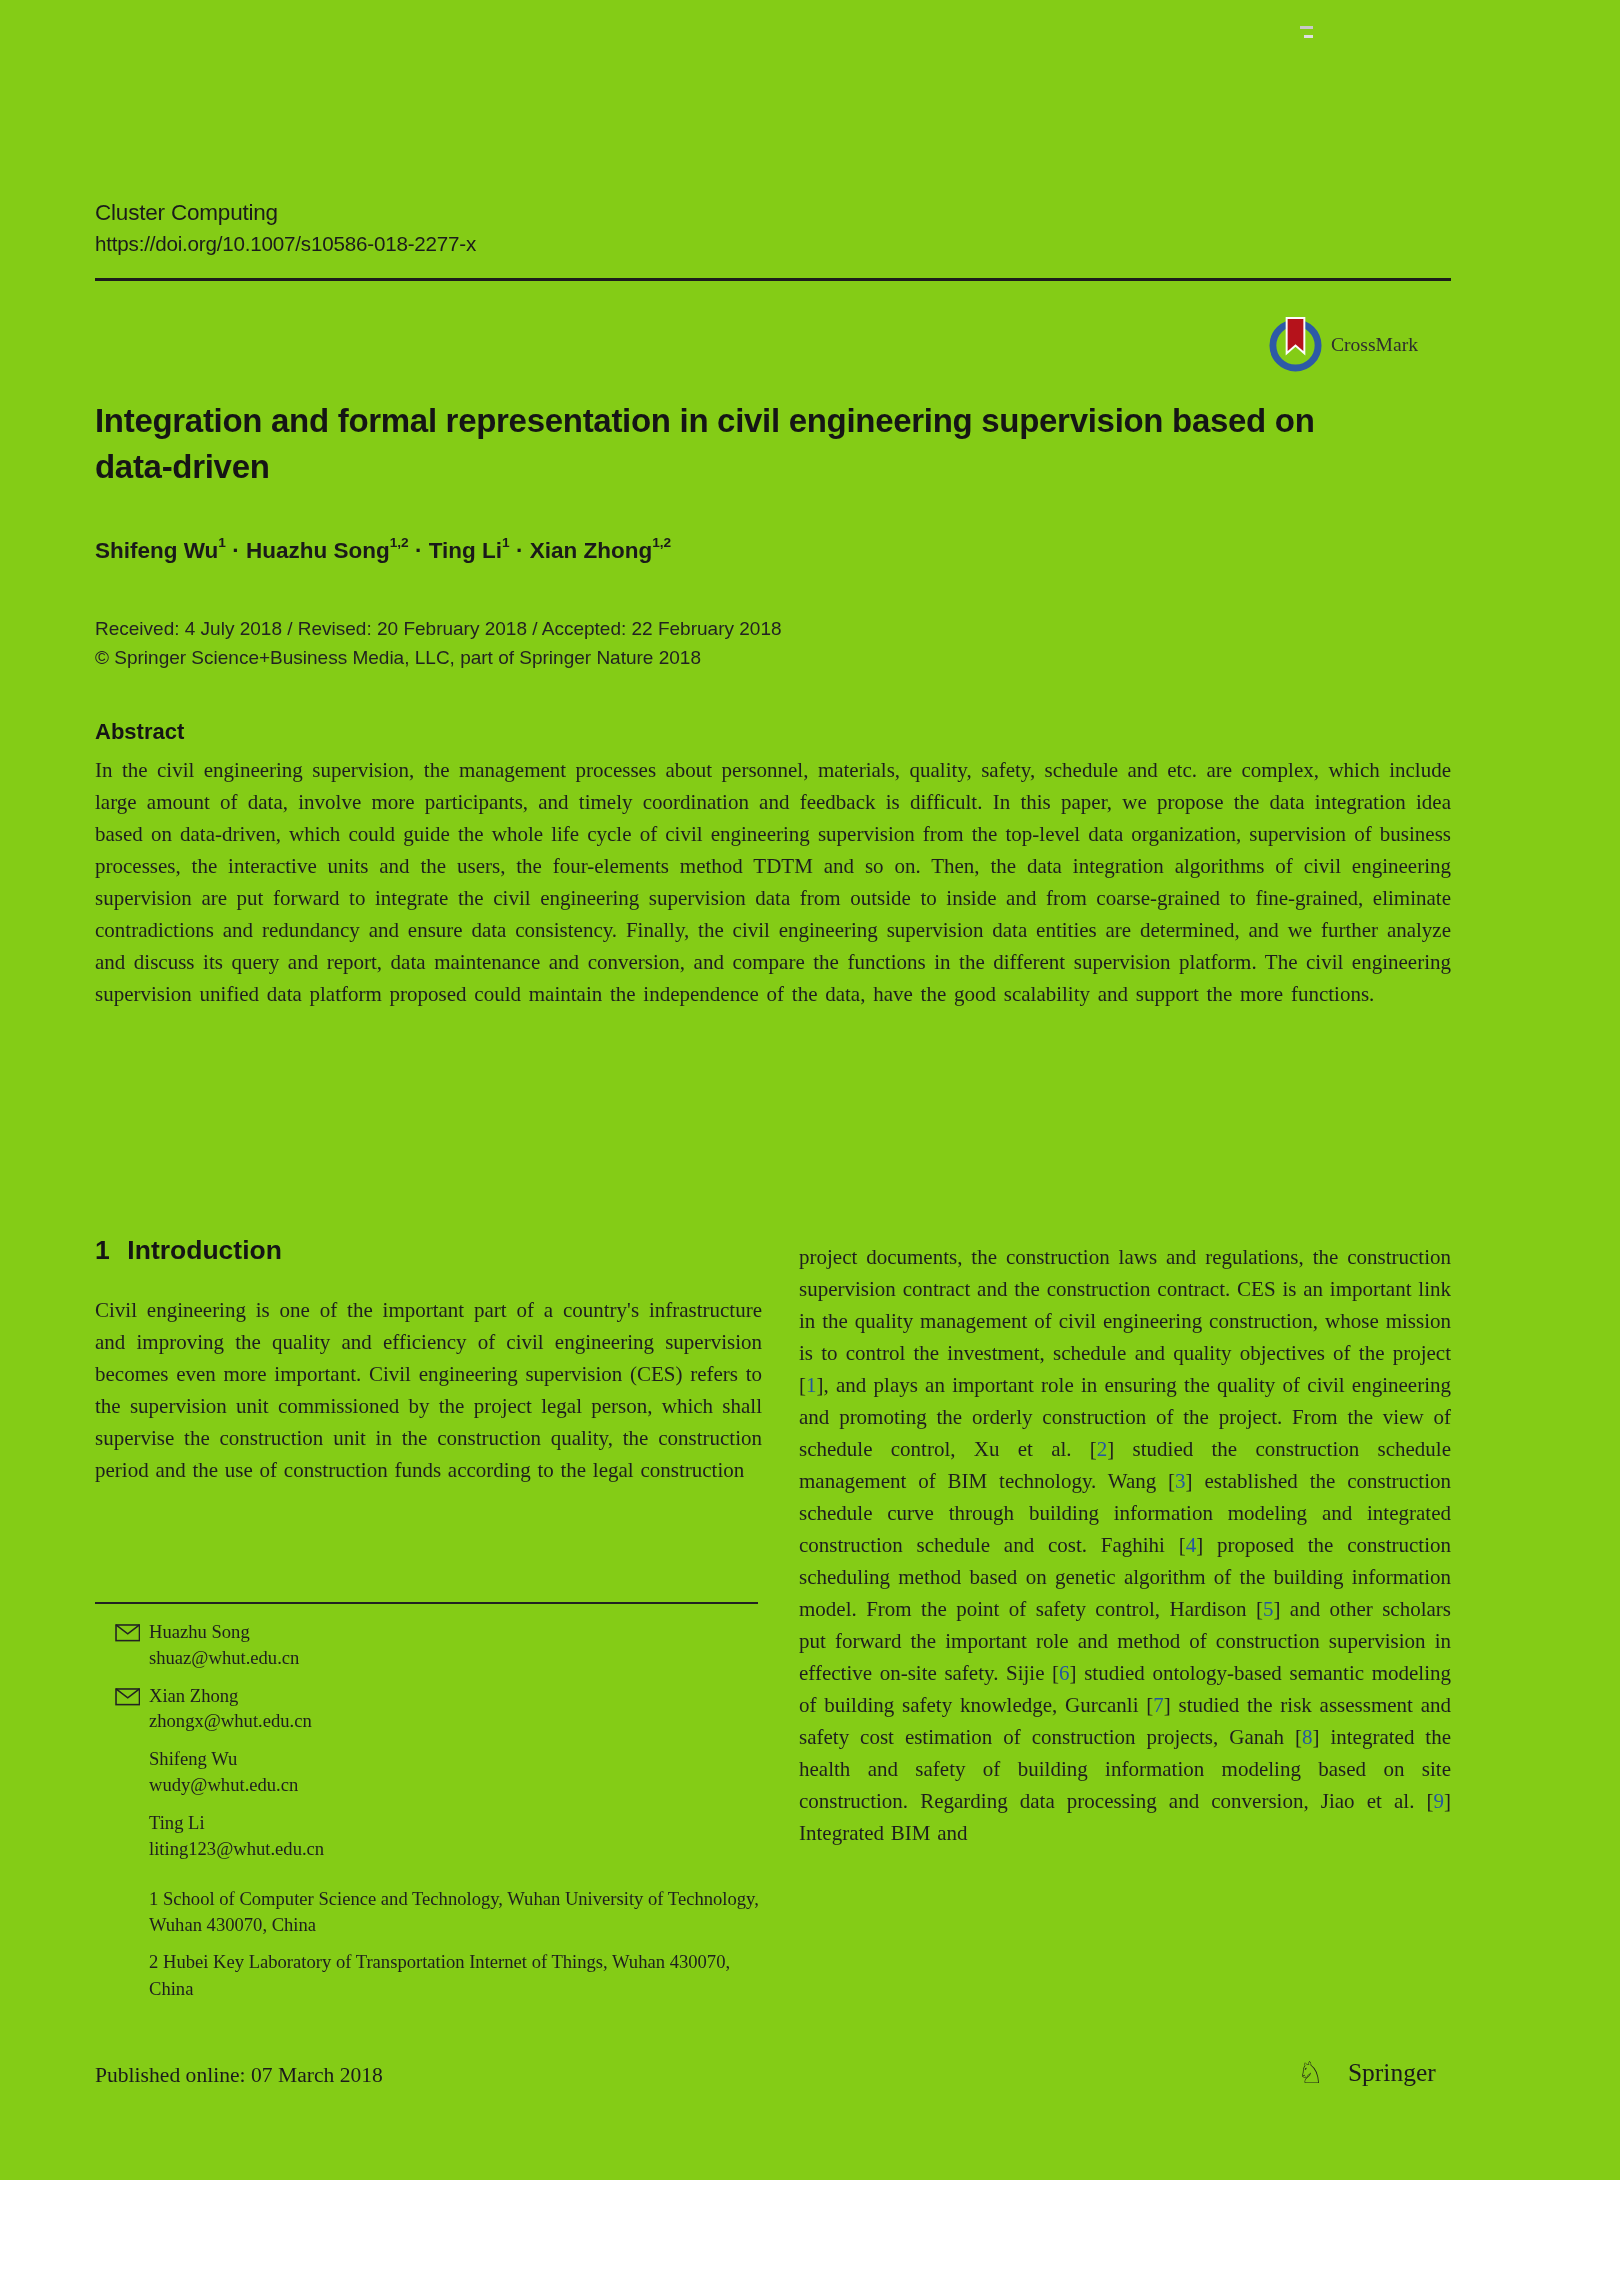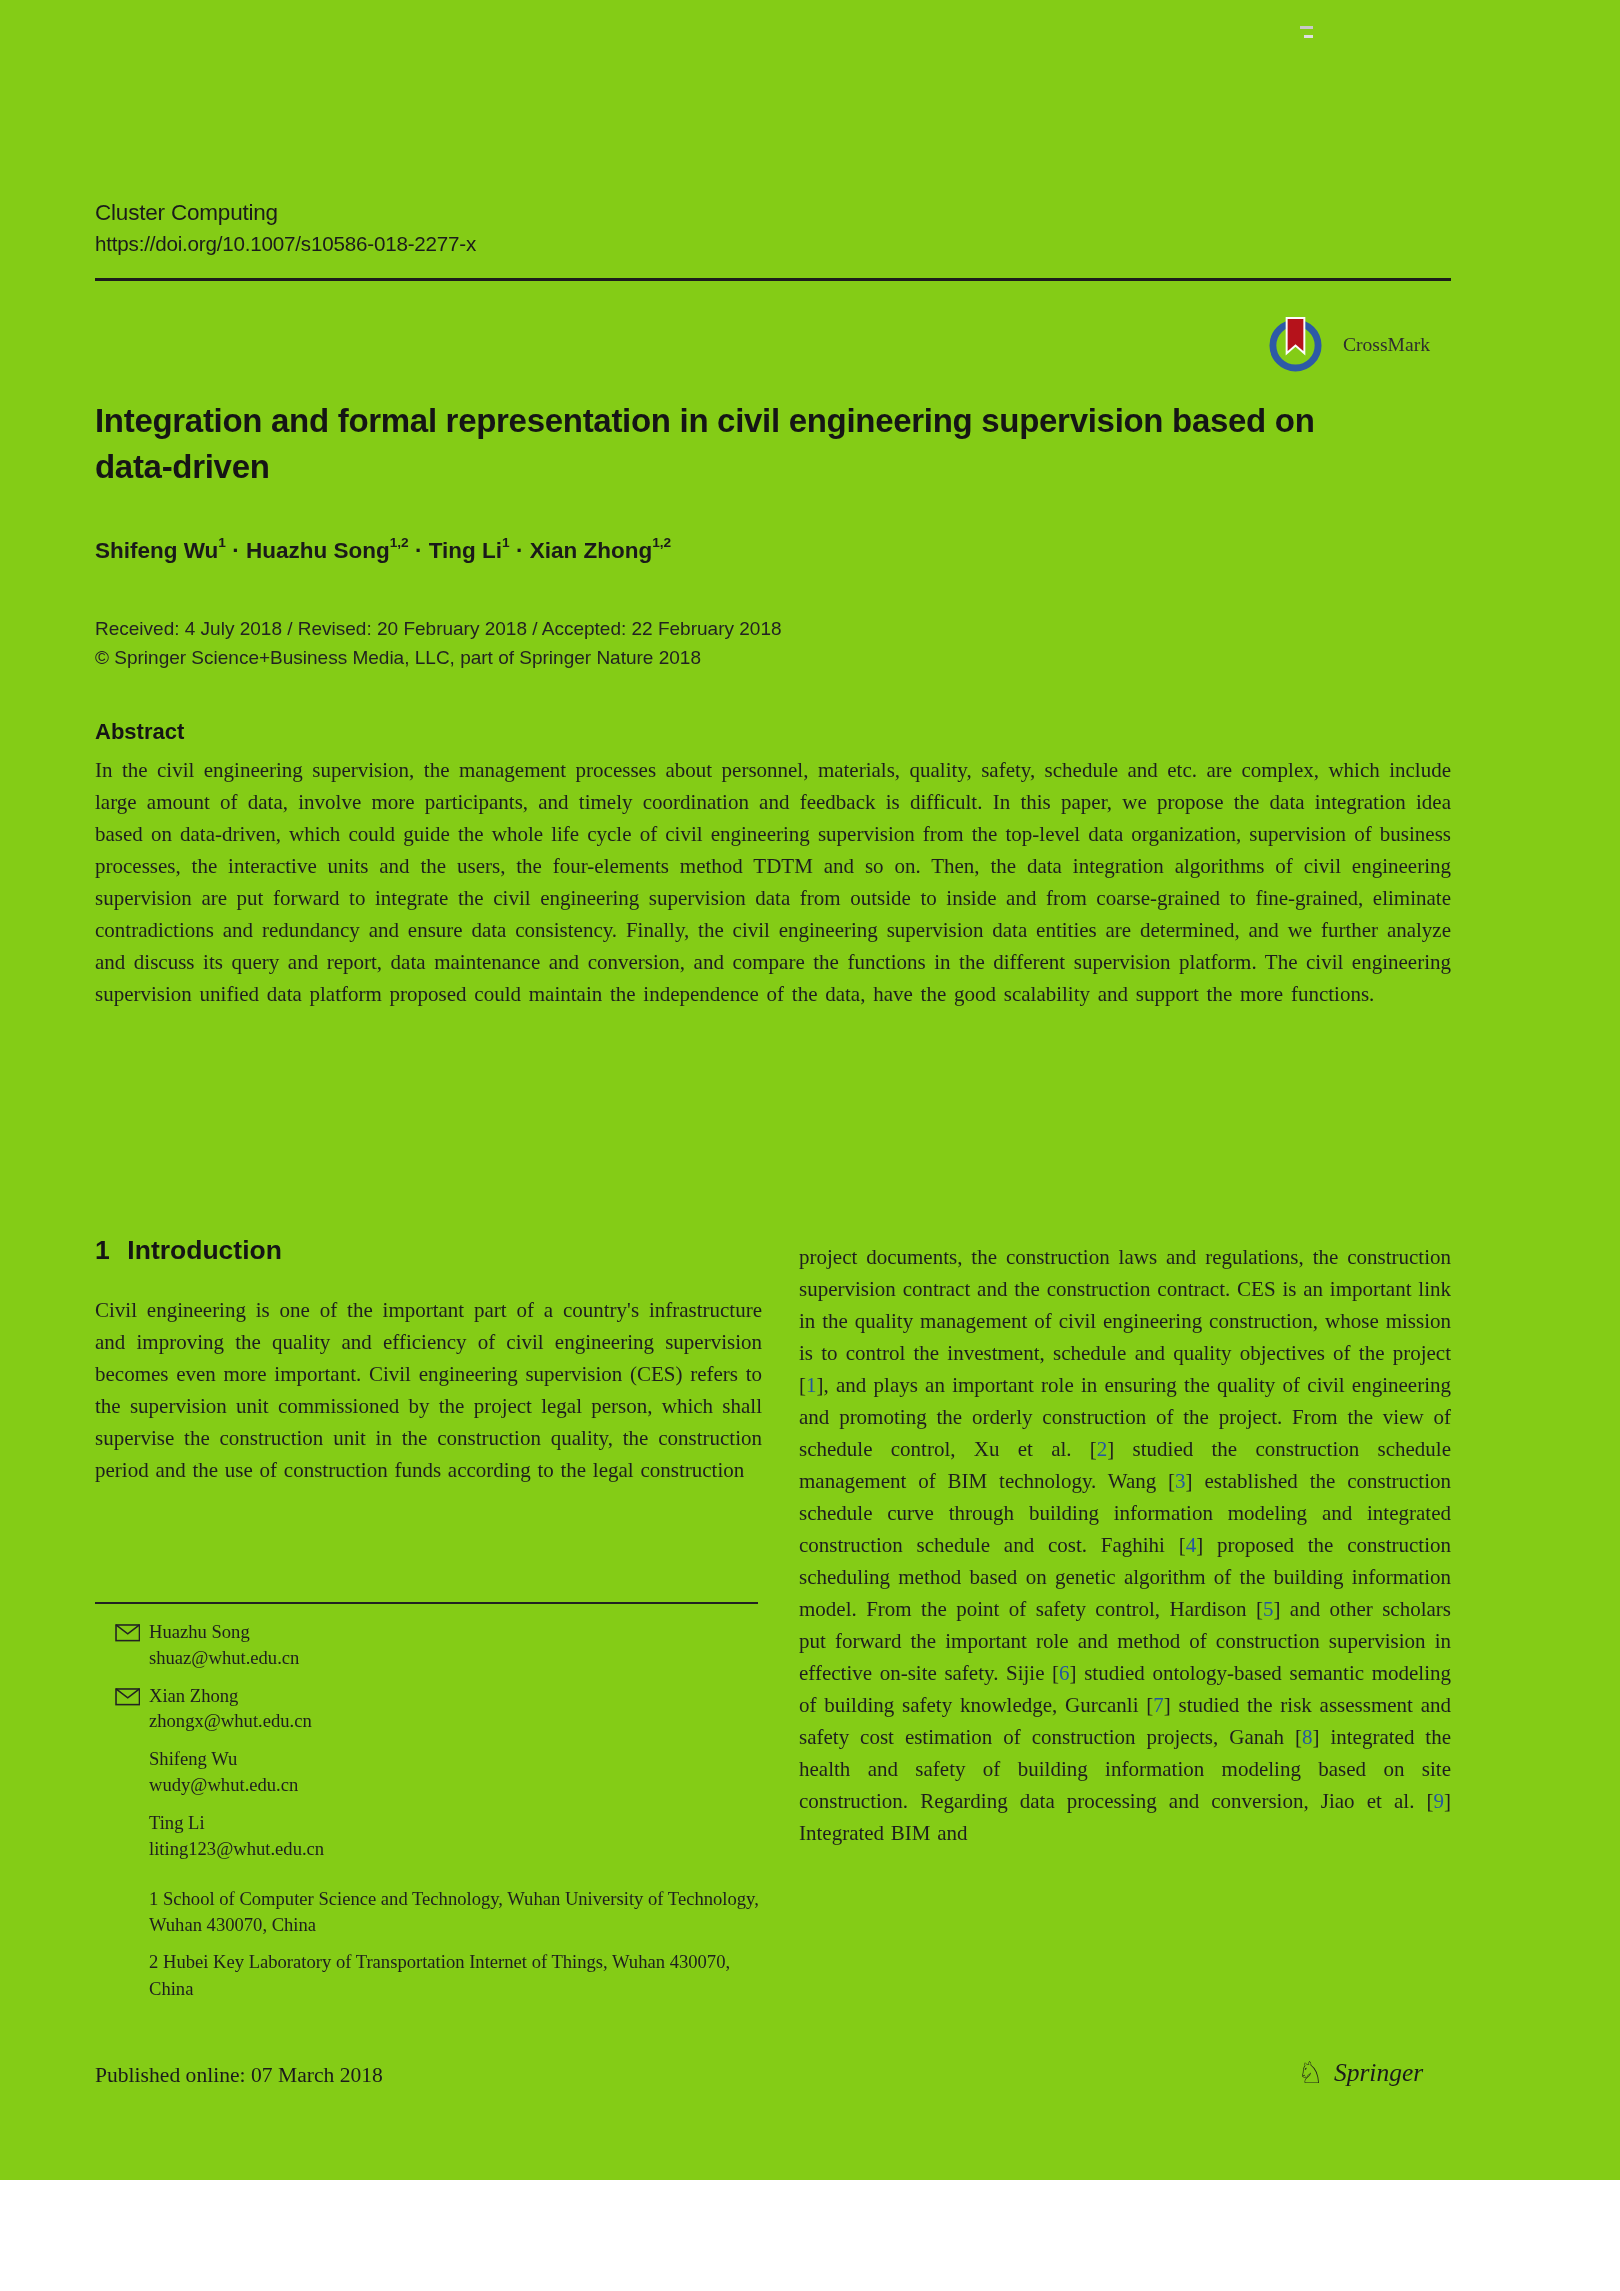--- a/index.html
+++ b/index.html
@@ -5,21 +5,21 @@
   html,body{margin:0;padding:0;background:#ffffff;}
   .page{position:relative;width:1620px;height:2180px;background:#84cc16;
         font-family:"Liberation Serif",serif;color:#1d1d1d;overflow:hidden;}
   .sans{font-family:"Liberation Sans",sans-serif;}
   .abs{position:absolute;}
 
   .journal{left:95px;top:200px;font-size:22.5px;letter-spacing:-0.2px;color:#1b1b1b;}
   .doi{left:95px;top:232px;font-size:20.6px;letter-spacing:-0.2px;color:#1b1b1b;}
   .toprule{left:95px;top:278px;width:1356px;height:2.9px;background:#1c1c1c;}
 
-  .crossmark{left:1267px;top:312px;display:flex;align-items:center;gap:12px;}
+  .crossmark{left:1267px;top:312px;display:flex;align-items:center;}
   .crossmark .cm-label{font-size:19.6px;color:#2e2e2e;margin-left:6.9px;font-family:"Liberation Serif",serif;}
 
   .title{left:95px;top:398px;width:1274px;font-size:33px;font-weight:bold;
          line-height:46px;letter-spacing:-0.3px;color:#151515;}
 
   .authors{left:95px;top:537px;font-size:22.5px;font-weight:bold;color:#1a1a1a;}
   .authors sup{font-size:13.7px;font-weight:bold;position:relative;top:-2px;}
 
   .dates{left:95px;top:618px;font-size:19px;color:#222;}
   .copyright{left:95px;top:647px;font-size:19px;color:#222;}
@@ -42,21 +42,21 @@
 
   .fn-rule{left:95px;top:1602px;width:663px;height:2px;background:#222;}
   .footnotes{left:95px;top:1619px;width:676px;font-size:18.6px;line-height:25.5px;color:#1e1e1e;}
   .fn-entry{position:relative;padding-left:54px;margin-bottom:12.7px;}
   .fn-entry .env{position:absolute;left:19.6px;top:3.9px;}
   .affil{position:relative;padding-left:54px;margin-bottom:10.8px;line-height:26.5px;}
 
   .published{left:95px;top:2063px;font-size:21.6px;color:#1b1b1b;}
   .springer{left:1297px;top:2058px;display:flex;align-items:center;}
   .springer .sp-icon{font-family:"DejaVu Sans",sans-serif;font-size:30px;line-height:30px;color:#1b1b1b;}
-  .springer .sp-text{font-size:25.5px;margin-left:10px;color:#1b1b1b;font-style:italic;}
+  .springer .sp-text{font-size:25.5px;margin-left:24px;color:#1b1b1b;}
 
   .scan-mark{left:1300px;top:25.5px;width:12.7px;height:3.9px;background:#c8c8c8;}
   .scan-mark2{left:1304px;top:35px;width:8.8px;height:2.9px;background:#dedede;}
 </style>
 </head>
 <body>
 
 <div class="page">
 
   <div class="abs scan-mark"></div>

